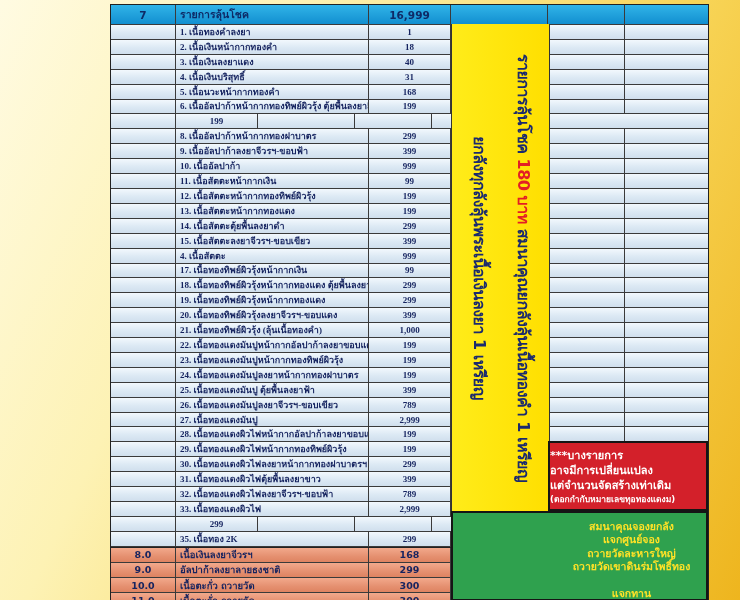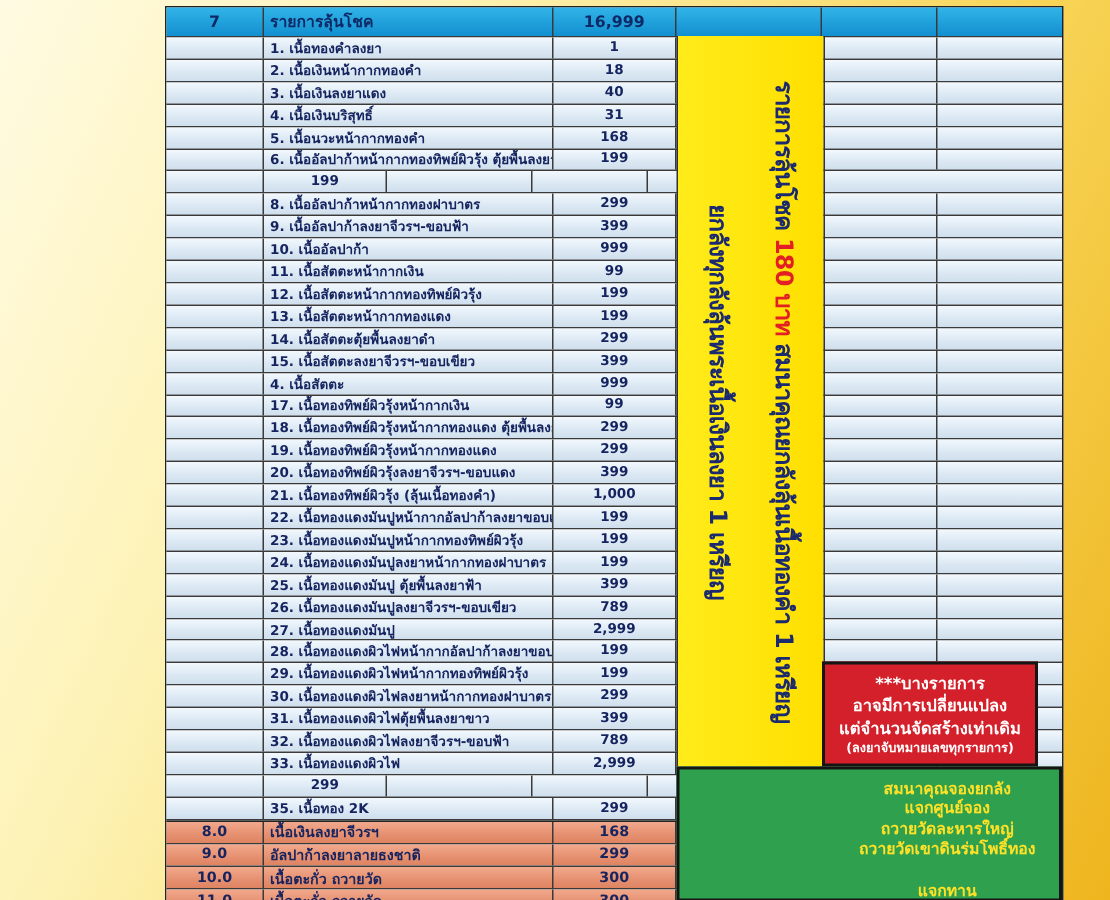--- a/index.html
+++ b/index.html
@@ -16,44 +16,44 @@
   .cell{box-sizing:border-box;border-right:1px solid #3a3a3a;display:flex;align-items:center;justify-content:center;overflow:hidden;white-space:nowrap;color:#15235f;font-weight:700;}
   .cell:last-child{border-right:none;}
   .c-no{width:65px;}
   .c-desc{width:193px;justify-content:flex-start;padding-left:4px;}
   .c-price{width:82px;}
   .c-ban{width:97px;}
   .c-c5{width:77px;}
   .c-c6{width:83px;}
   .row-header{height:19px;background:linear-gradient(180deg,#31b4e8,#128fd0);font-size:10.5px;}
   .row-header .cell{color:#0e2a66;}
-  .row-lucky{height:13.91px;font-size:9px;background:linear-gradient(180deg,#f2f8fd 0%,#dce9f4 55%,#d0dfed 100%);}
+  .row-lucky{height:13.91px;font-size:9px;background:linear-gradient(180deg,#f2f8fd 0%,#dce9f4 55%,#d0dfed 100%);font-family:Liberation Serif, serif;}
   .row-promo{height:14.17px;font-size:9.5px;background:linear-gradient(180deg,#f2a98c 0%,#e59070 60%,#de8361 100%);}
   .row-promo:first-child{border-top:1.5px solid #222;text-align:center;}
   
   #banner{
     position:absolute;left:340px;top:19px;width:97px;height:487px;
     background:linear-gradient(90deg,#ffec1a,#ffdf00);
     border-left:1px solid #333;border-right:1px solid #333;z-index:5;overflow:hidden;
   }
   #banner-rot{
     position:absolute;left:50%;top:50%;width:487px;height:97px;
     transform:translate(-50%,-50%) rotate(90deg);
     display:flex;flex-direction:column;justify-content:center;
   }
   .banner-line{
     text-align:center;font-size:16px;font-weight:700;color:#1b2a6e;
     line-height:44px;white-space:nowrap;letter-spacing:-0.5px;
   }
   .banner-red{color:#e31e25;}
   
   #red-note{
-    position:absolute;left:437px;top:436.3px;width:144px;height:69.5px;
+    position:absolute;left:437px;top:436.3px;width:160px;height:69.5px;
     background:#d3202a;border:2px solid #151515;box-sizing:border-box;z-index:6;
-    display:flex;flex-direction:column;justify-content:center;text-align:center;
+    display:flex;flex-direction:column;justify-content:center;text-align:left;
   }
   .red-line{color:#ffffff;font-weight:700;font-size:11px;line-height:15px;white-space:nowrap;}
   .red-small{color:#ffffff;font-weight:700;font-size:8.5px;line-height:12px;white-space:nowrap;}
   
   #green-note{
     position:absolute;left:340px;top:505.8px;width:257px;height:90px;
     background:#2fa14e;border:2px solid #151515;box-sizing:border-box;z-index:6;
     padding-top:7px;padding-left:104px;text-align:center;
   }
   .green-line{color:#ffe227;font-weight:700;font-size:10.5px;line-height:13.5px;white-space:nowrap;}
@@ -392,21 +392,21 @@
     <div id="banner-rot">
       <div class="banner-line"><span>รายการลุ้นโชค </span><span class="banner-red">180 บาท</span><span> สมนาคุณยกลังลุ้นเนื้อทองคำ 1 เหรียญ</span></div>
       <div class="banner-line">ยกลังทุกลังลุ้นพระเนื้อเงินลงยา 1 เหรียญ</div>
     </div>
   </div>
 
   <div id="red-note">
     <div class="red-line">***บางรายการ</div>
     <div class="red-line">อาจมีการเปลี่ยนแปลง</div>
     <div class="red-line">แต่จำนวนจัดสร้างเท่าเดิม</div>
-    <div class="red-small">(ลงยาจับหมายเลขทุกรายการ)</div>
+    <div class="red-small">(ตอกกำกับหมายเลขทุอทองแดงม)</div>
   </div>
 
   <div id="green-note">
     <div class="green-line">สมนาคุณจองยกลัง</div>
     <div class="green-line">แจกศูนย์จอง</div>
     <div class="green-line">ถวายวัดละหารใหญ่</div>
     <div class="green-line">ถวายวัดเขาดินร่มโพธิ์ทอง</div>
     <div class="green-footer">แจกทาน</div>
   </div>
 

